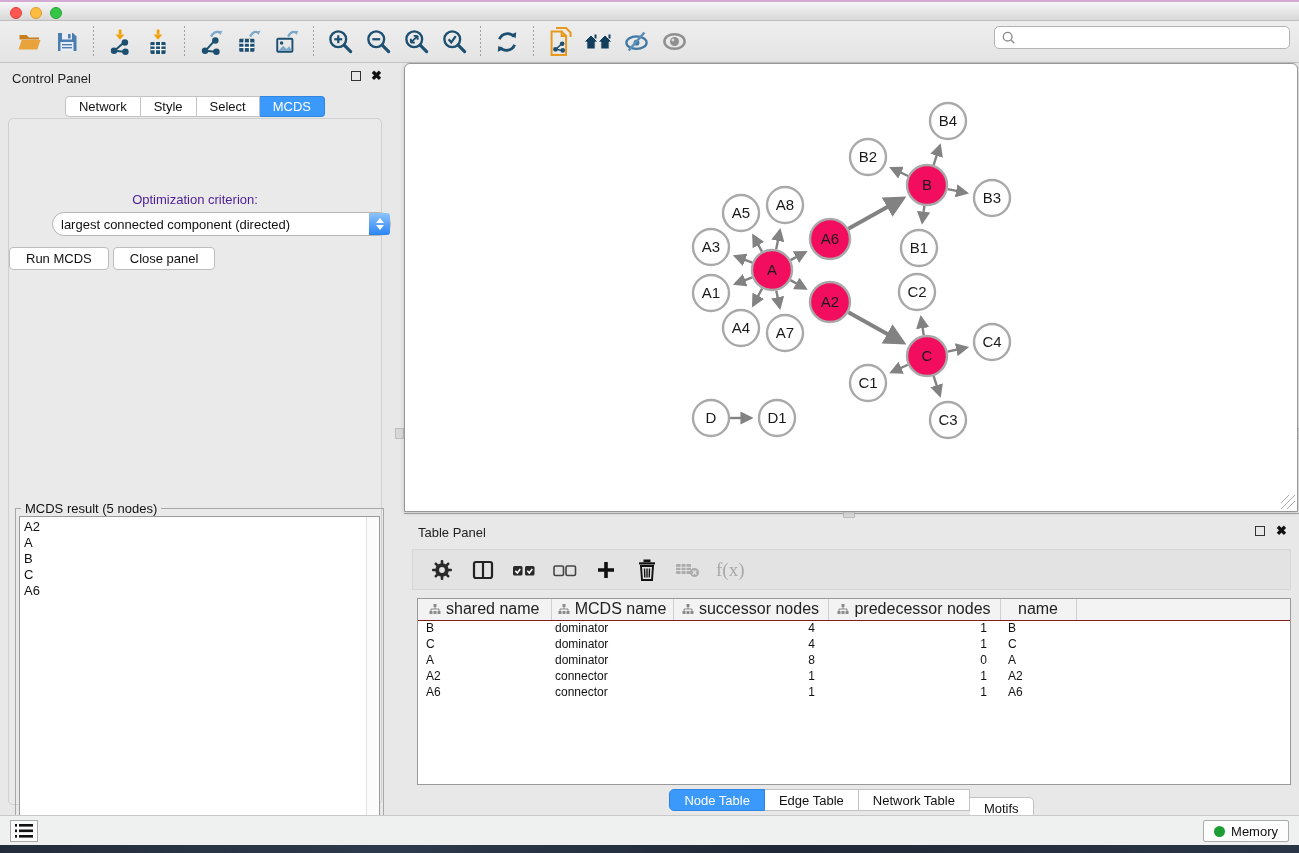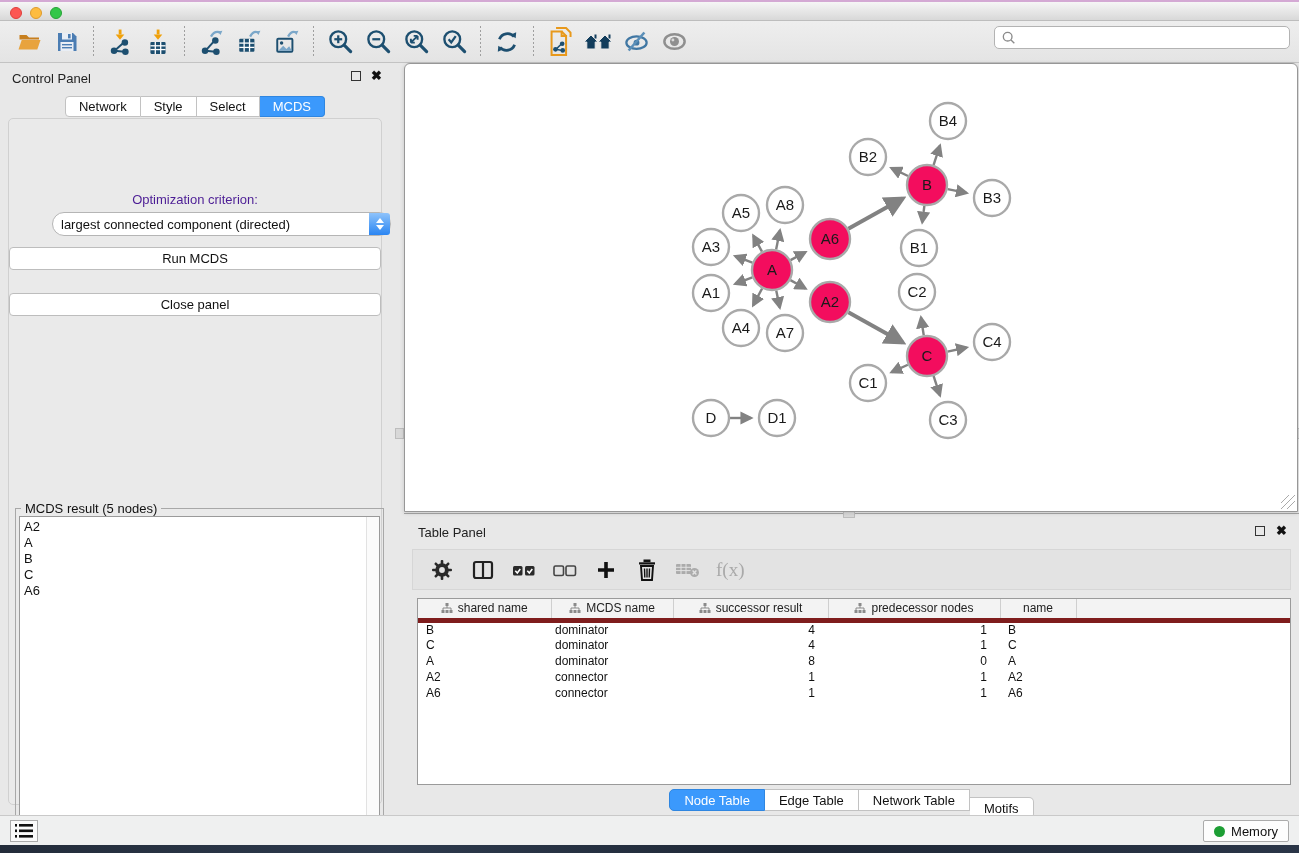--- a/index.html
+++ b/index.html
@@ -50,21 +50,21 @@
   .dropdown { position:absolute; left:43px; top:93px; width:339px; height:24px; background:#fff;
     border:1px solid #b5b5b5; border-radius:12px; display:flex; align-items:center; }
   .dropdown .dd-text { flex:1; font-size:13px; padding-left:8px; color:#111; }
   .dd-stepper { width:21px; height:22px; border-radius:0 3px 3px 0;
     background:linear-gradient(#8ec3fb,#2a85f2); display:flex; flex-direction:column;
     align-items:center; justify-content:center; gap:2px; }
   .tri-up { width:0; height:0; border-left:4px solid transparent; border-right:4px solid transparent;
     border-bottom:5px solid #fff; }
   .tri-down { width:0; height:0; border-left:4px solid transparent; border-right:4px solid transparent;
     border-top:5px solid #fff; }
-  .cp-buttons { position:absolute; left:0; right:0; top:128px; display:flex; justify-content:flex-start; gap:23px;flex-direction:column; }
+  .cp-buttons { position:absolute; left:0; right:0; top:128px; display:flex; justify-content:flex-start; gap:4px; }
   .btn { height:23px; padding:2px 16px; background:#fff; border:1px solid #bdbdbd;
     border-radius:4px; font-size:13px; color:#111; }
   .groupbox { position:absolute; left:6px; top:389px; width:369px; height:349px;
     border:1px solid #a8a8a8; }
   .groupbox-label { position:absolute; top:-8px; left:5px; background:#eaeaea;
     padding:0 4px; font-size:13px; color:#111; }
   .mcds-list { position:absolute; left:3px; top:7px; right:3px; bottom:4px; background:#fff;
     border:1px solid #9a9a9a; overflow:hidden; }
   .mcds-scroll { position:absolute; right:0; top:0; bottom:0; width:13px;
     background:#fbfbfb; border-left:1px solid #e2e2e2; }
@@ -104,22 +104,22 @@
     background:#e3e3e3; border:1px solid #d6d6d6; display:flex; align-items:center;
     padding-left:16px; gap:15px; }
   .tpbtn { width:26px; height:28px; display:flex; align-items:center; justify-content:center; }
   .fx-label { font-size:19px; color:#a9a9a9;
     font-family:"Liberation Serif", serif; }
   .tp-table { position:absolute; left:13px; top:82px; right:8px; height:187px;
     background:#fff; border:1px solid #9a9a9a; overflow:hidden; }
   table { border-collapse:collapse; table-layout:fixed; width:100%; }
   col.c0{width:133px} col.c1{width:122px} col.c2{width:155px} col.c3{width:172px}
   col.c4{width:76px} col.cf{width:auto}
-  th { height:21px; background:#f3f3f3; border-bottom:5px solid #7f1d1d;
-    border-right:1px solid #cfcfcf; font-size:12px; font-weight:normal; color:#222;margin-top:12px; }
+  th { height:21px; background:#f3f3f3; border-bottom:1px solid #7f1d1d;
+    border-right:1px solid #cfcfcf; font-size:16px; font-weight:normal; color:#222;margin-top:12px; }
   th .hwrap { display:flex; align-items:center; justify-content:center; gap:5px; }
   th:last-child { border-right:none; }
   td { font-size:12px; height:16px; color:#111; padding:0 4px; white-space:nowrap;
     overflow:hidden; }
   td.col2, td.col3 { text-align:right; padding-right:13px; }
   td.col0 { padding-left:8px; }
   td.col4 { padding-left:8px; }
   .tp-tabs { position:absolute; left:0; right:0; top:273px; display:flex; justify-content:center; }
   .tp-tab { height:22px; padding:3px 14px; font-size:13px; background:#fff;
     border:1px solid #c2c2c2; border-left:none; color:#111; }
@@ -547,21 +547,21 @@
           </th>
           <th>
             <span class="hwrap">
               <svg width="12" height="11" viewBox="0 0 12 11">
                 <rect x="4.5" y="0" width="3" height="3" fill="#8a8a8a"></rect>
                 <rect x="0.5" y="7" width="3" height="3" fill="#8a8a8a"></rect>
                 <rect x="4.5" y="7" width="3" height="3" fill="#8a8a8a"></rect>
                 <rect x="8.5" y="7" width="3" height="3" fill="#8a8a8a"></rect>
                 <path d="M6 3 v2 M2 7 v-2 h8 v2" fill="none" stroke="#8a8a8a" stroke-width="1"></path>
               </svg>
-              <span>successor result</span>
+              <span>successor nodes</span>
             </span>
           </th>
           <th>
             <span class="hwrap">
               <svg width="12" height="11" viewBox="0 0 12 11">
                 <rect x="4.5" y="0" width="3" height="3" fill="#8a8a8a"></rect>
                 <rect x="0.5" y="7" width="3" height="3" fill="#8a8a8a"></rect>
                 <rect x="4.5" y="7" width="3" height="3" fill="#8a8a8a"></rect>
                 <rect x="8.5" y="7" width="3" height="3" fill="#8a8a8a"></rect>
                 <path d="M6 3 v2 M2 7 v-2 h8 v2" fill="none" stroke="#8a8a8a" stroke-width="1"></path>

